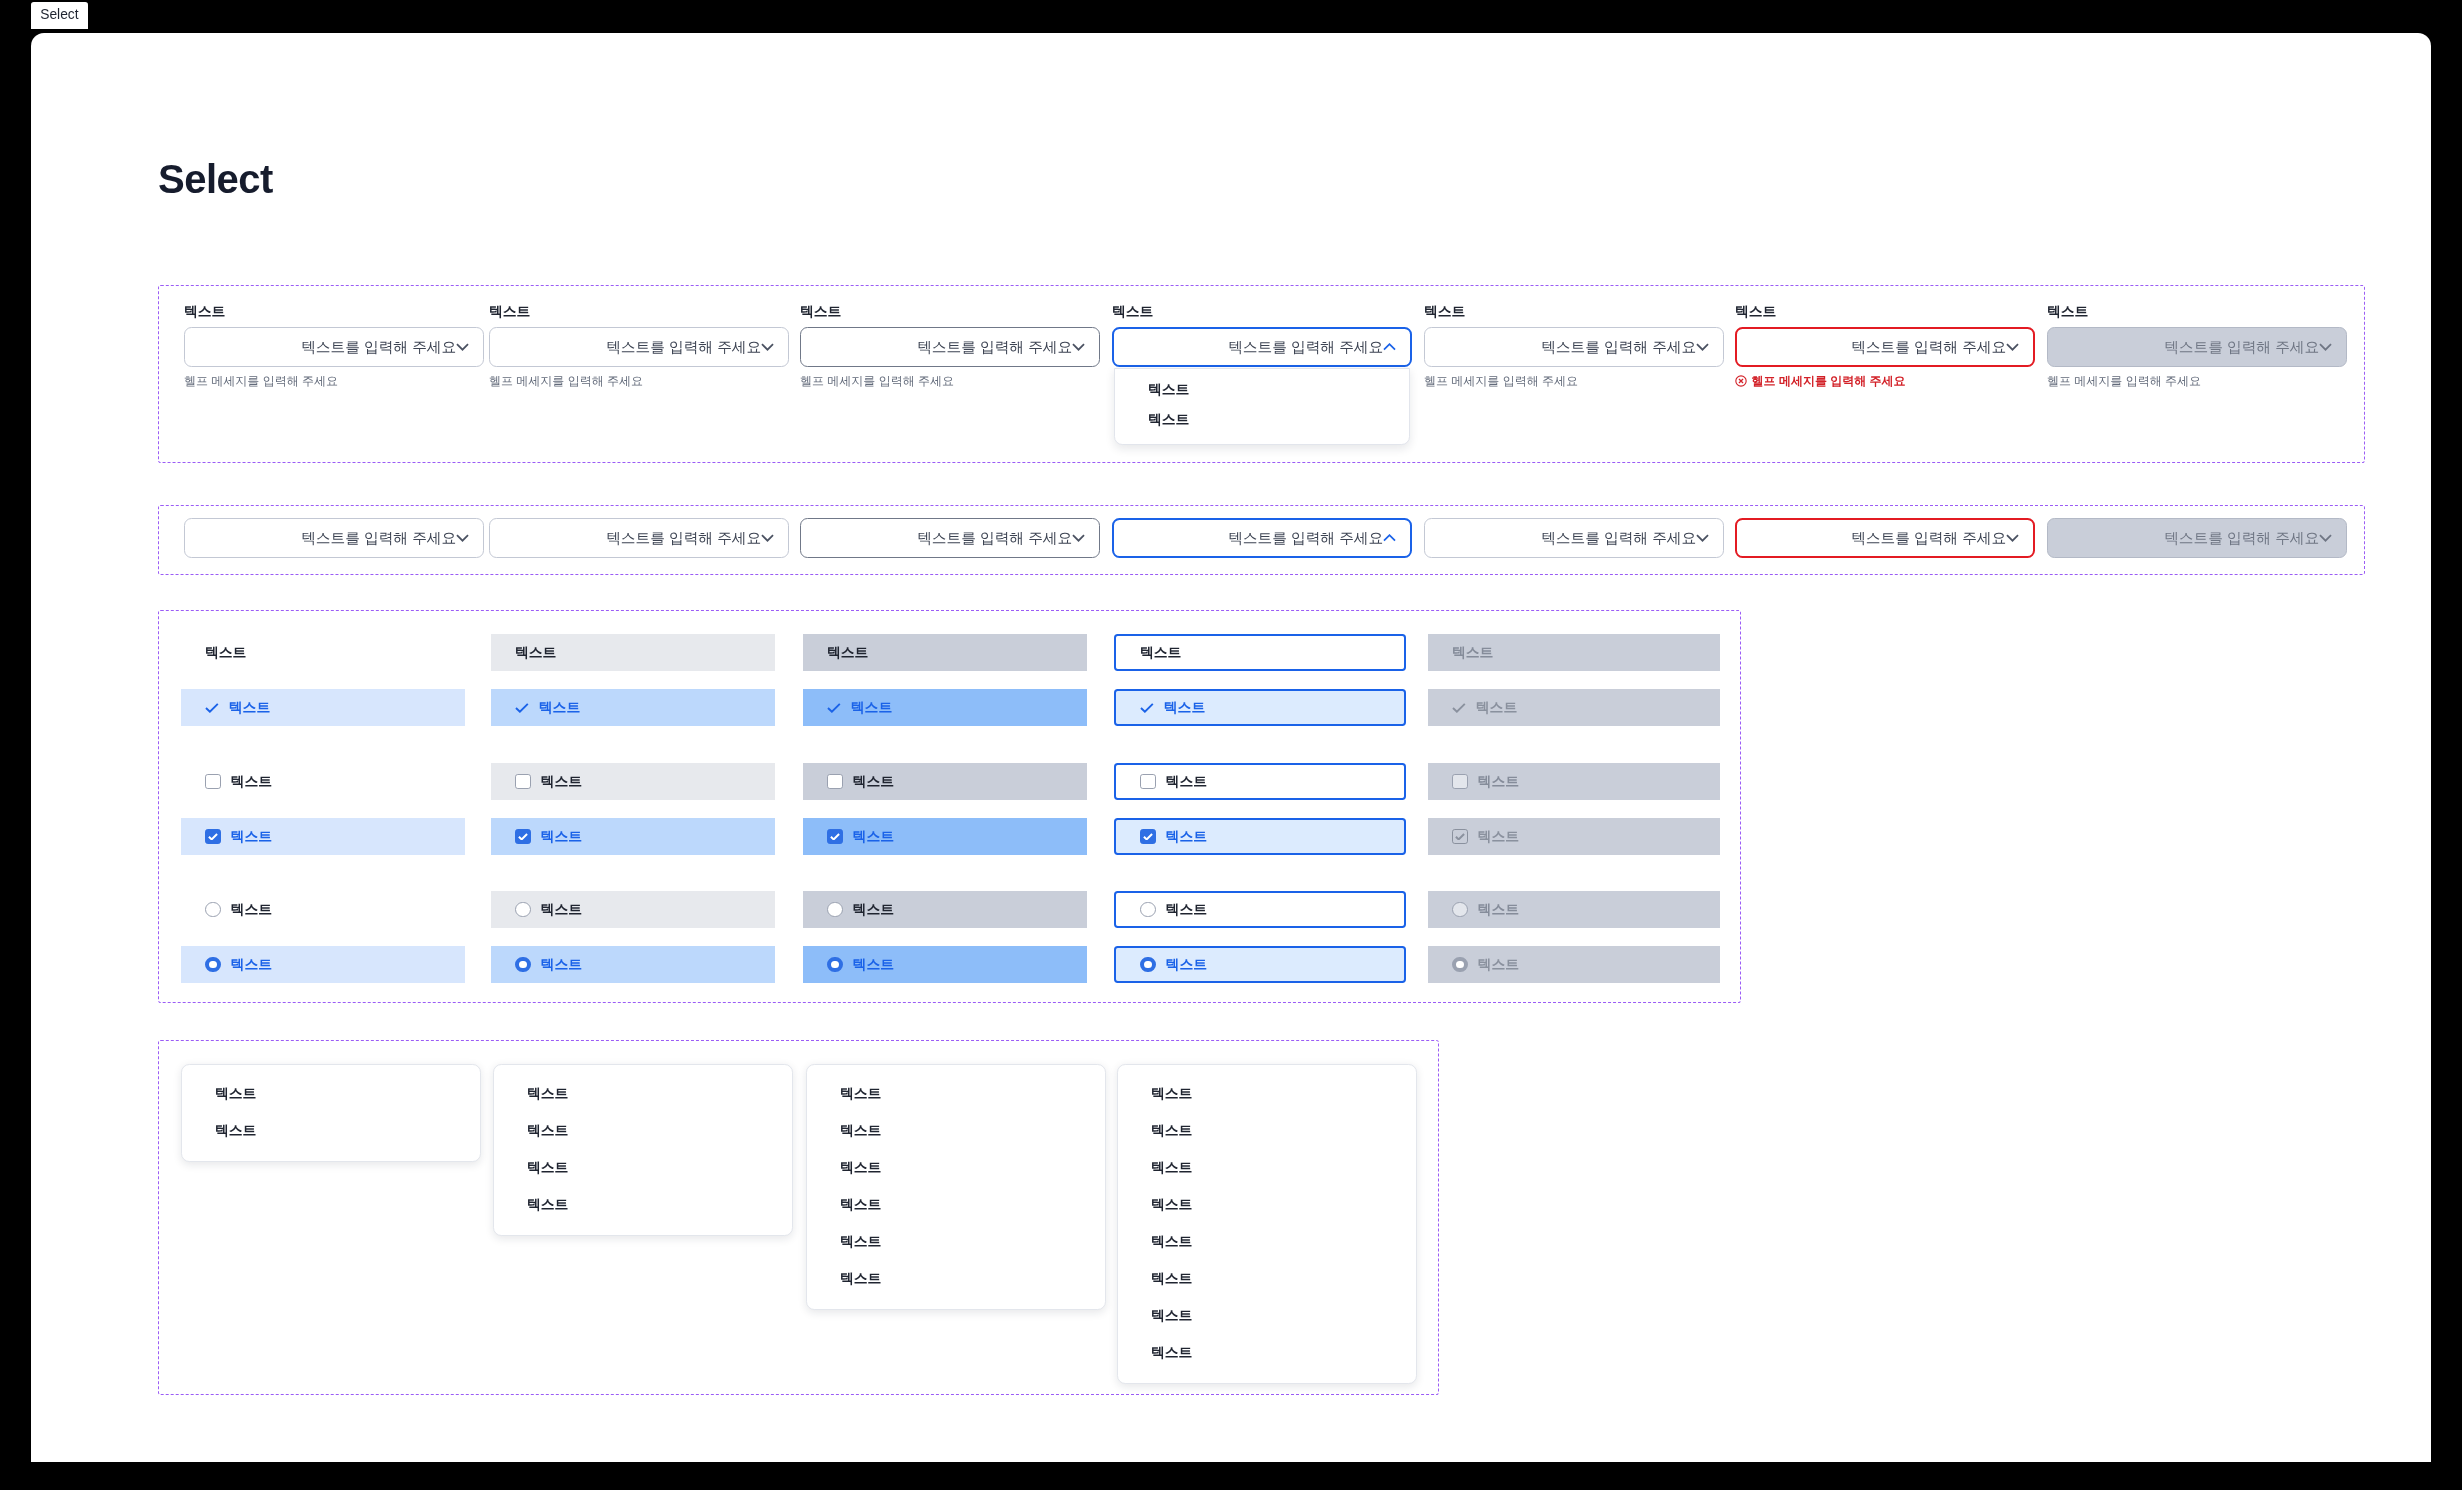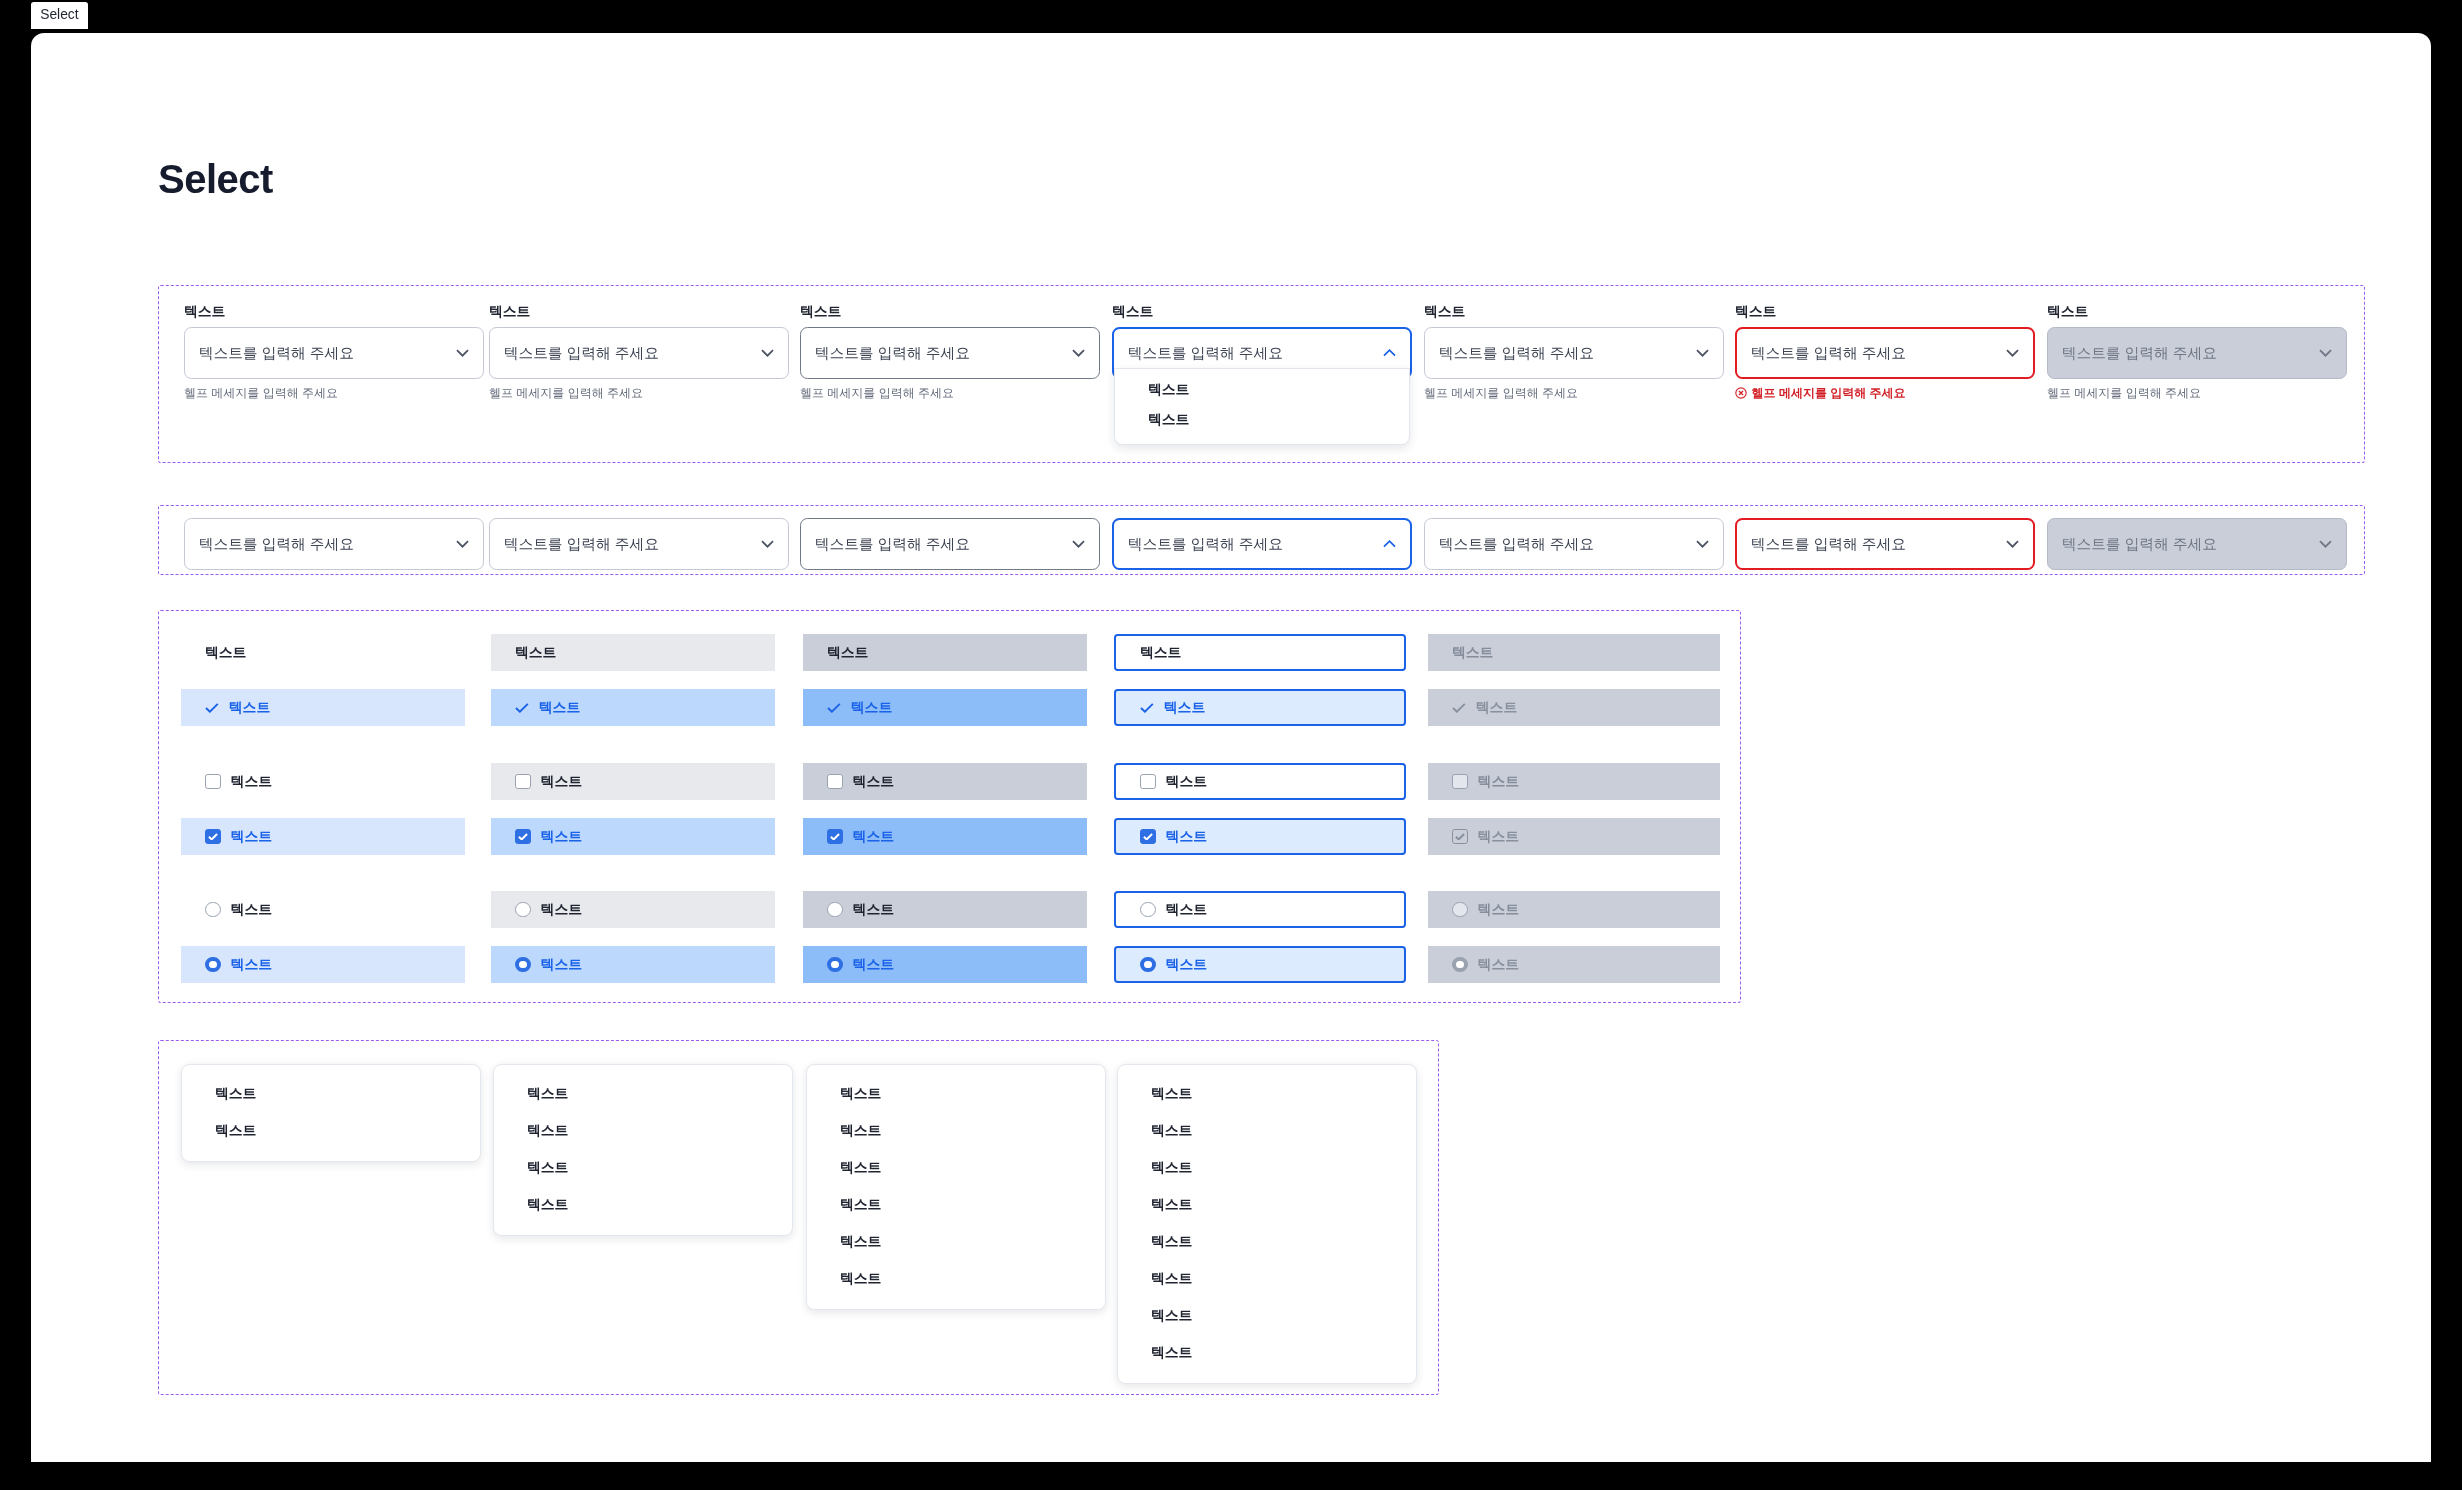--- a/index.html
+++ b/index.html
@@ -48,26 +48,27 @@
   #frame-4 { left: 127px; top: 1007px; width: 1281px; height: 355px; }
 
   
   .sel-group { position: absolute; width: 300px; }
   .sel-label {
     font-size: 13.8px; font-weight: bold; color: #1f2430;
     margin-bottom: 8.3px; line-height: 1;
   }
   .sel-box {
     position: relative;
-    height: 52px;
+    height: 40px;
     border: 1.5px solid #c3c8d4;
     border-radius: 7.4px;
     background: #ffffff;
     display: flex; align-items: center;
     padding: 0 13.8px;
+    text-align: right;
   }
   .sel-text {
     font-size: 14.7px; color: #3d4453;
     flex: 1; white-space: nowrap; overflow: hidden;
   }
   .sel-box.pressed { border-color: #707888; }
   .sel-box.focused { border: 2.2px solid #1a62e8; }
   .sel-box.error   { border: 2.2px solid #e31b23; }
   .sel-box.disabled{ background: #c9ced9; border-color: #b3b9c6; }
   .sel-box.disabled .sel-text { color: #6f7684; }

